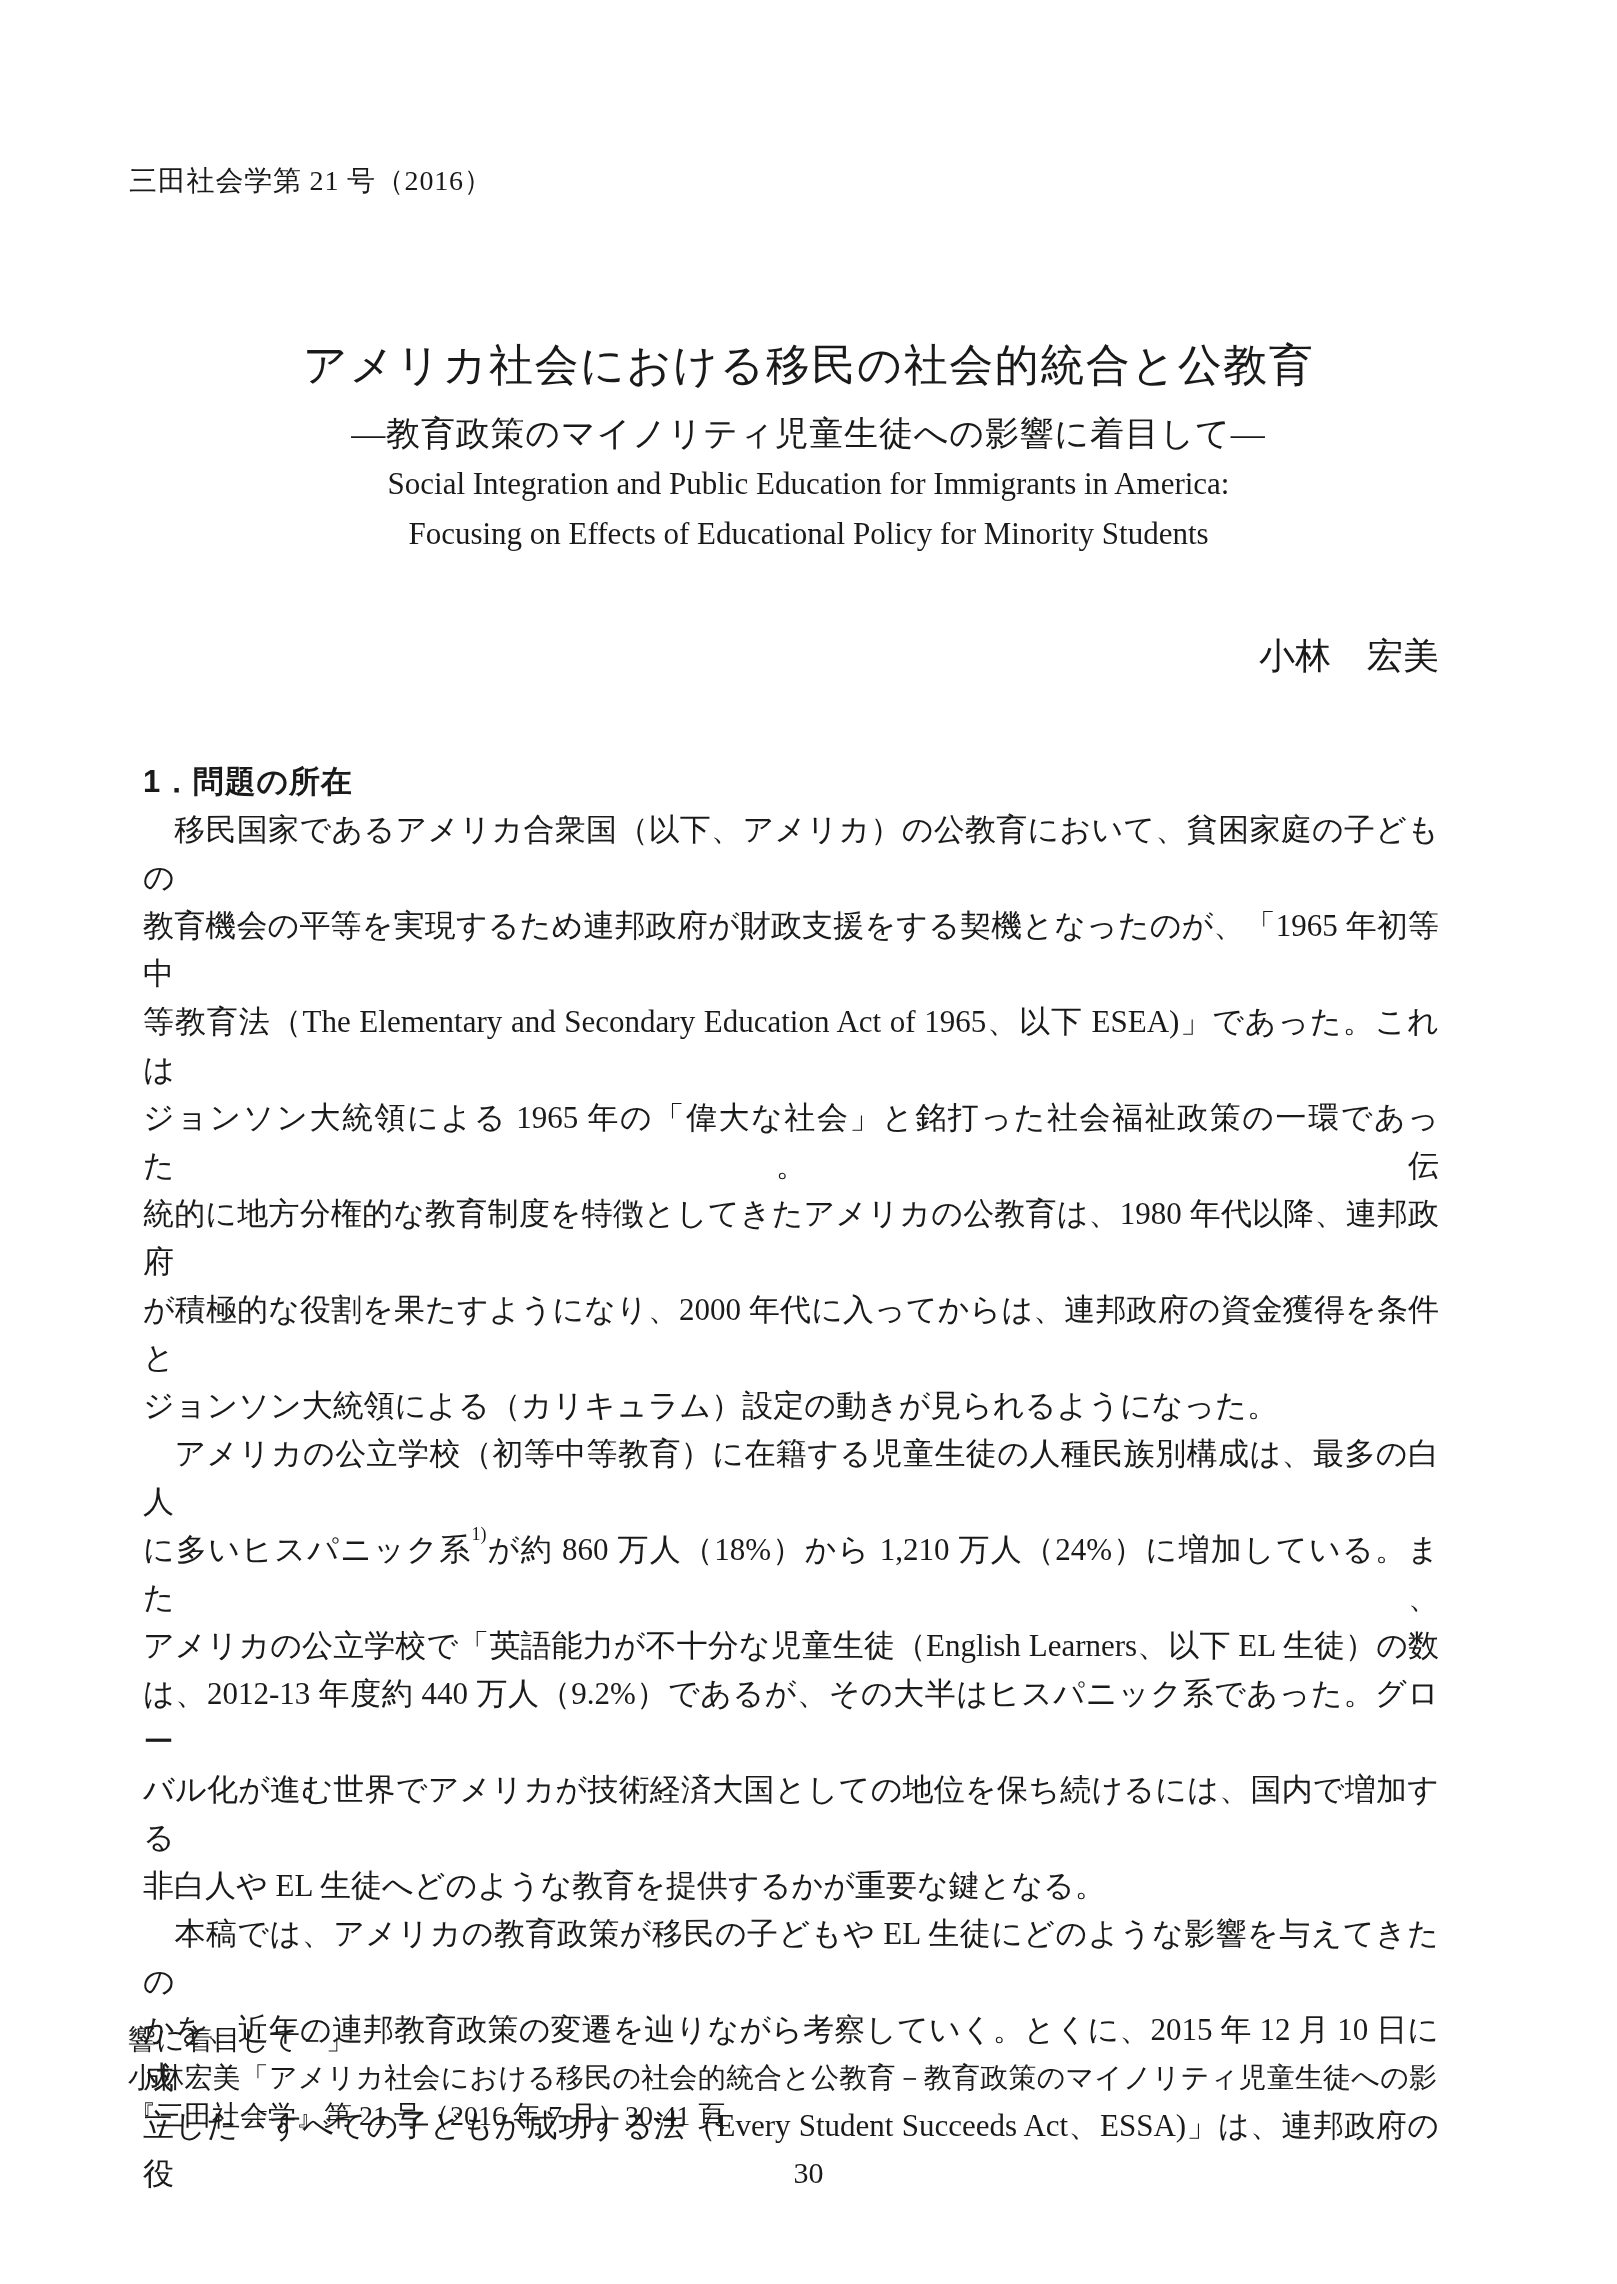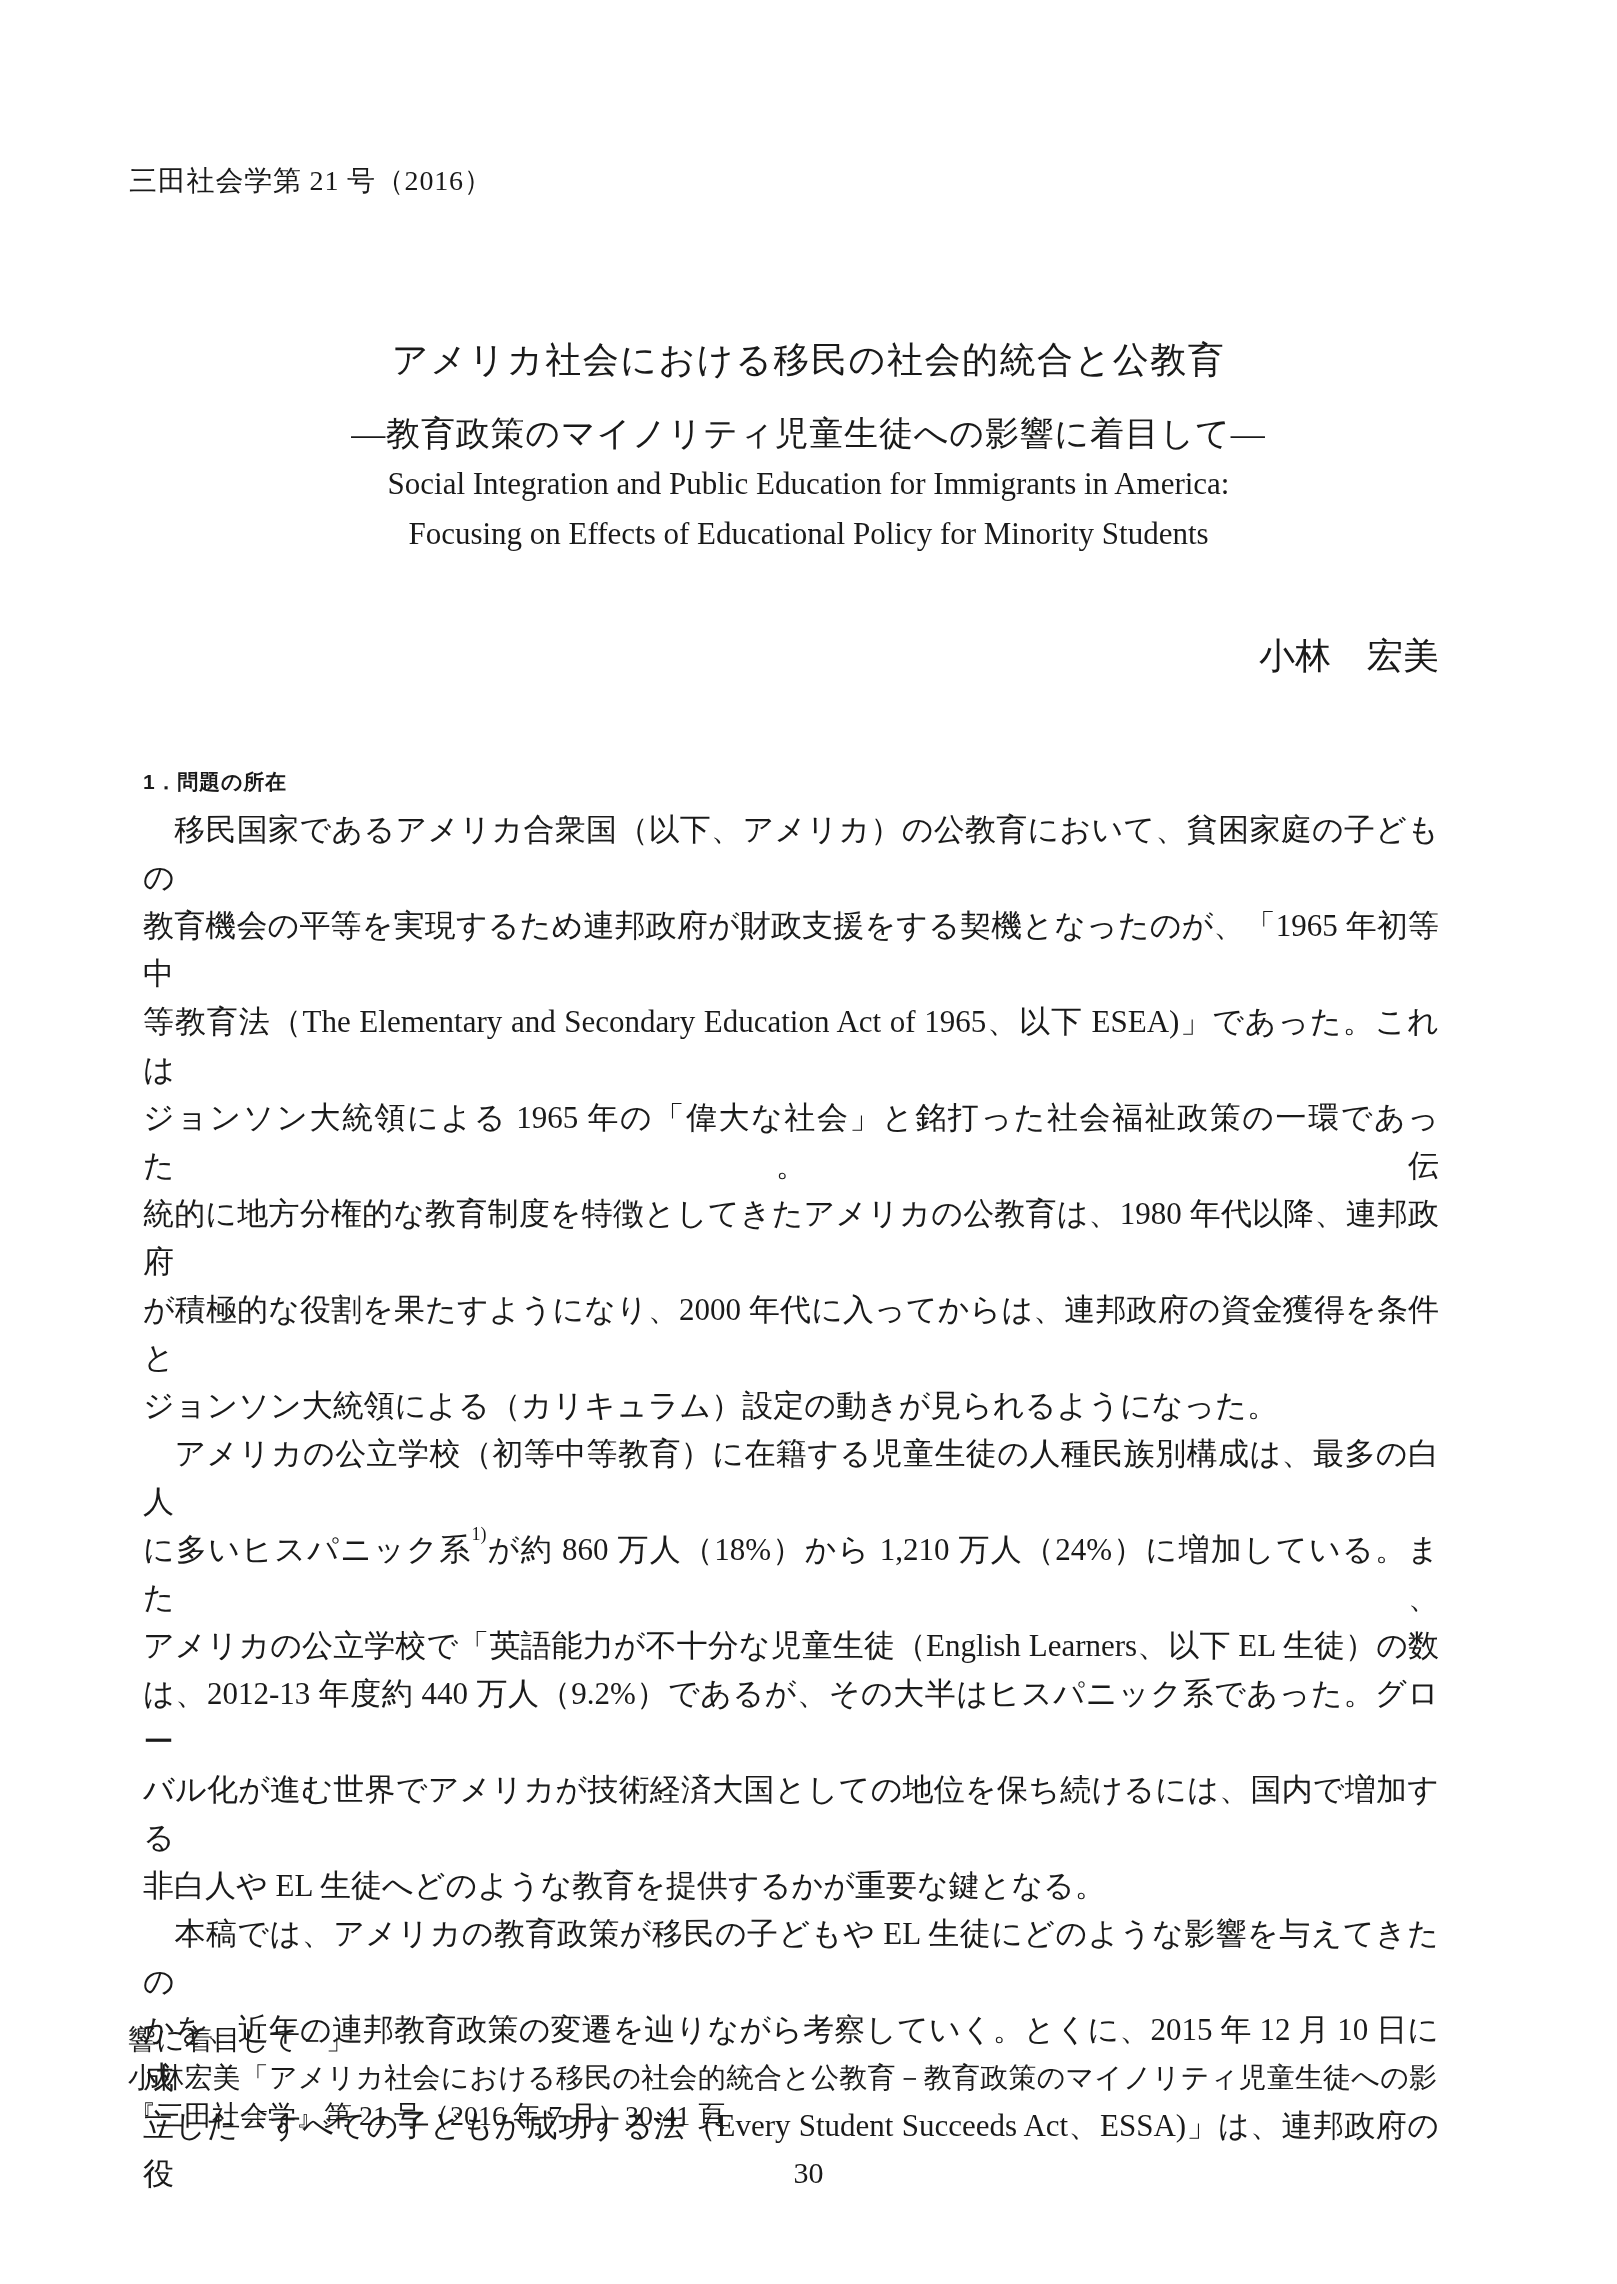--- a/index.html
+++ b/index.html
@@ -18,21 +18,21 @@
     top: 162px;
     font-size: 28px;
     letter-spacing: 0.8px;
     white-space: nowrap;
   }
   .title-main {
     position: absolute;
     left: 0; width: 100%;
     top: 336px;
     text-align: center;
-    font-size: 36px;
+    font-size: 44px;
     letter-spacing: 1.5px;
     white-space: nowrap;
   }
   .title-sub {
     position: absolute;
     left: 0; width: 100%;
     top: 411px;
     text-align: center;
     font-size: 34px;
     letter-spacing: 0.8px;
@@ -64,21 +64,21 @@
     width: 1296px;
     font-size: 31px;
     line-height: 48px;
   }
   .line { min-height: 48px; }
   .j { text-align: justify; text-align-last: justify; }
   .l { text-align: left; }
   .sec-heading {
     font-family: "Liberation Sans", "DejaVu Sans", sans-serif;
     font-weight: bold;
-    font-size: 21px;
+    font-size: 31px;
     letter-spacing: 0.8px;
     text-align: left;
   }
   sup.fn {
     font-size: 0.58em;
     line-height: 0;
     position: relative;
     top: -0.5em;
   }
   .footer-cite {

